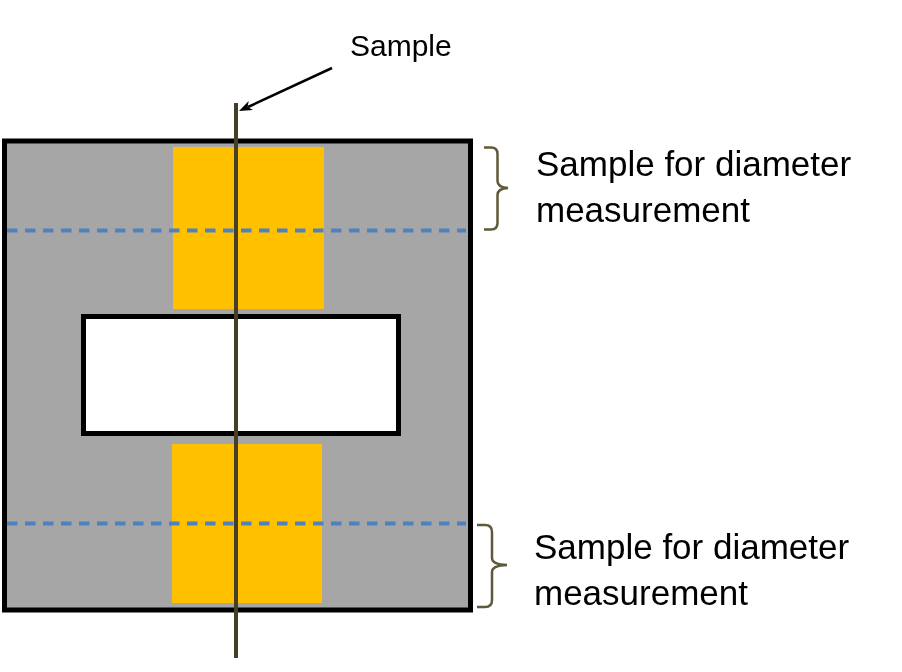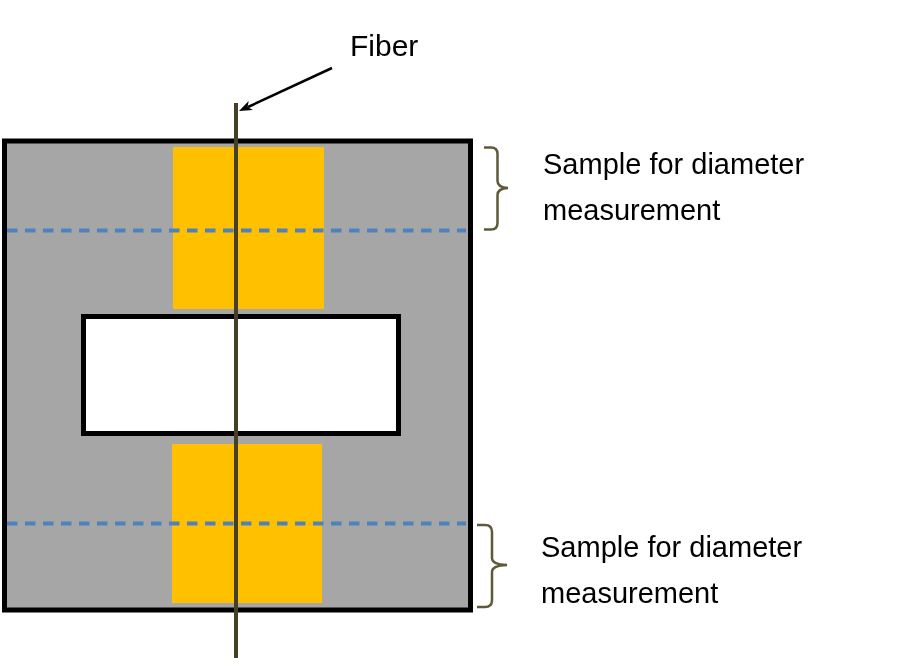--- a/index.html
+++ b/index.html
@@ -25,23 +25,22 @@
     color: #000000;
     white-space: nowrap;
   }
   .fiber-label {
     left: 350px;
     top: 27px;
     font-size: 30px;
     line-height: 38px;
   }
   .annotation {
-    font-size: 29px;
+    font-size: 35px;
     line-height: 46px;
-    margin-left: 7px;
   }
   .annotation span {
     display: block;
   }
   .annotation.top-note {
     left: 536px;
     top: 141px;
   }
   .annotation.bottom-note {
     left: 534px;
@@ -74,21 +73,21 @@
 
     <path d="M 484,147.5 L 491,147.5 Q 497.5,147.5 497.5,154 L 497.5,181
              Q 497.5,187.5 508,188 Q 497.5,188.5 497.5,195 L 497.5,223
              Q 497.5,229.5 491,229.5 L 484,229.5" fill="none" stroke-width="2.5" stroke="#5E5939"></path>
 
     <path d="M 477,525 L 485,525 Q 492,525 492,532 L 492,558
              Q 492,564.5 507,565 Q 492,565.5 492,572 L 492,600
              Q 492,607 485,607 L 477,607" fill="none" stroke-width="2.5" stroke="#5E5939"></path>
   </svg>
 
-  <div class="label fiber-label">Fiber</div>
+  <div class="label fiber-label">Sample</div>
 
   <div class="label annotation top-note">
     <span>Sample for diameter</span>
     <span>measurement</span>
   </div>
 
   <div class="label annotation bottom-note">
     <span>Sample for diameter</span>
     <span>measurement</span>
   </div>

